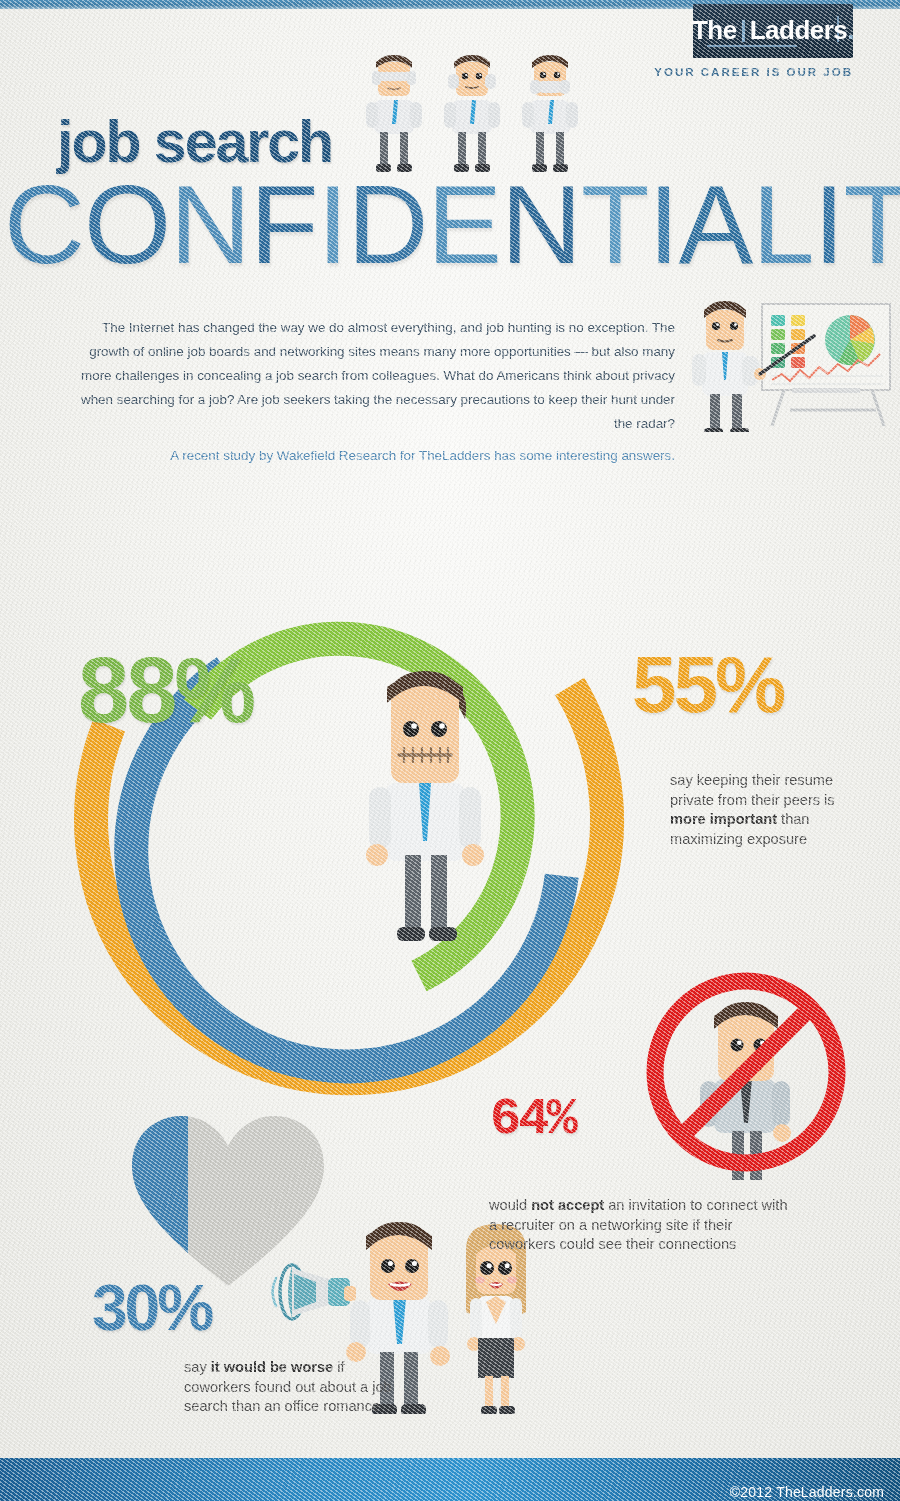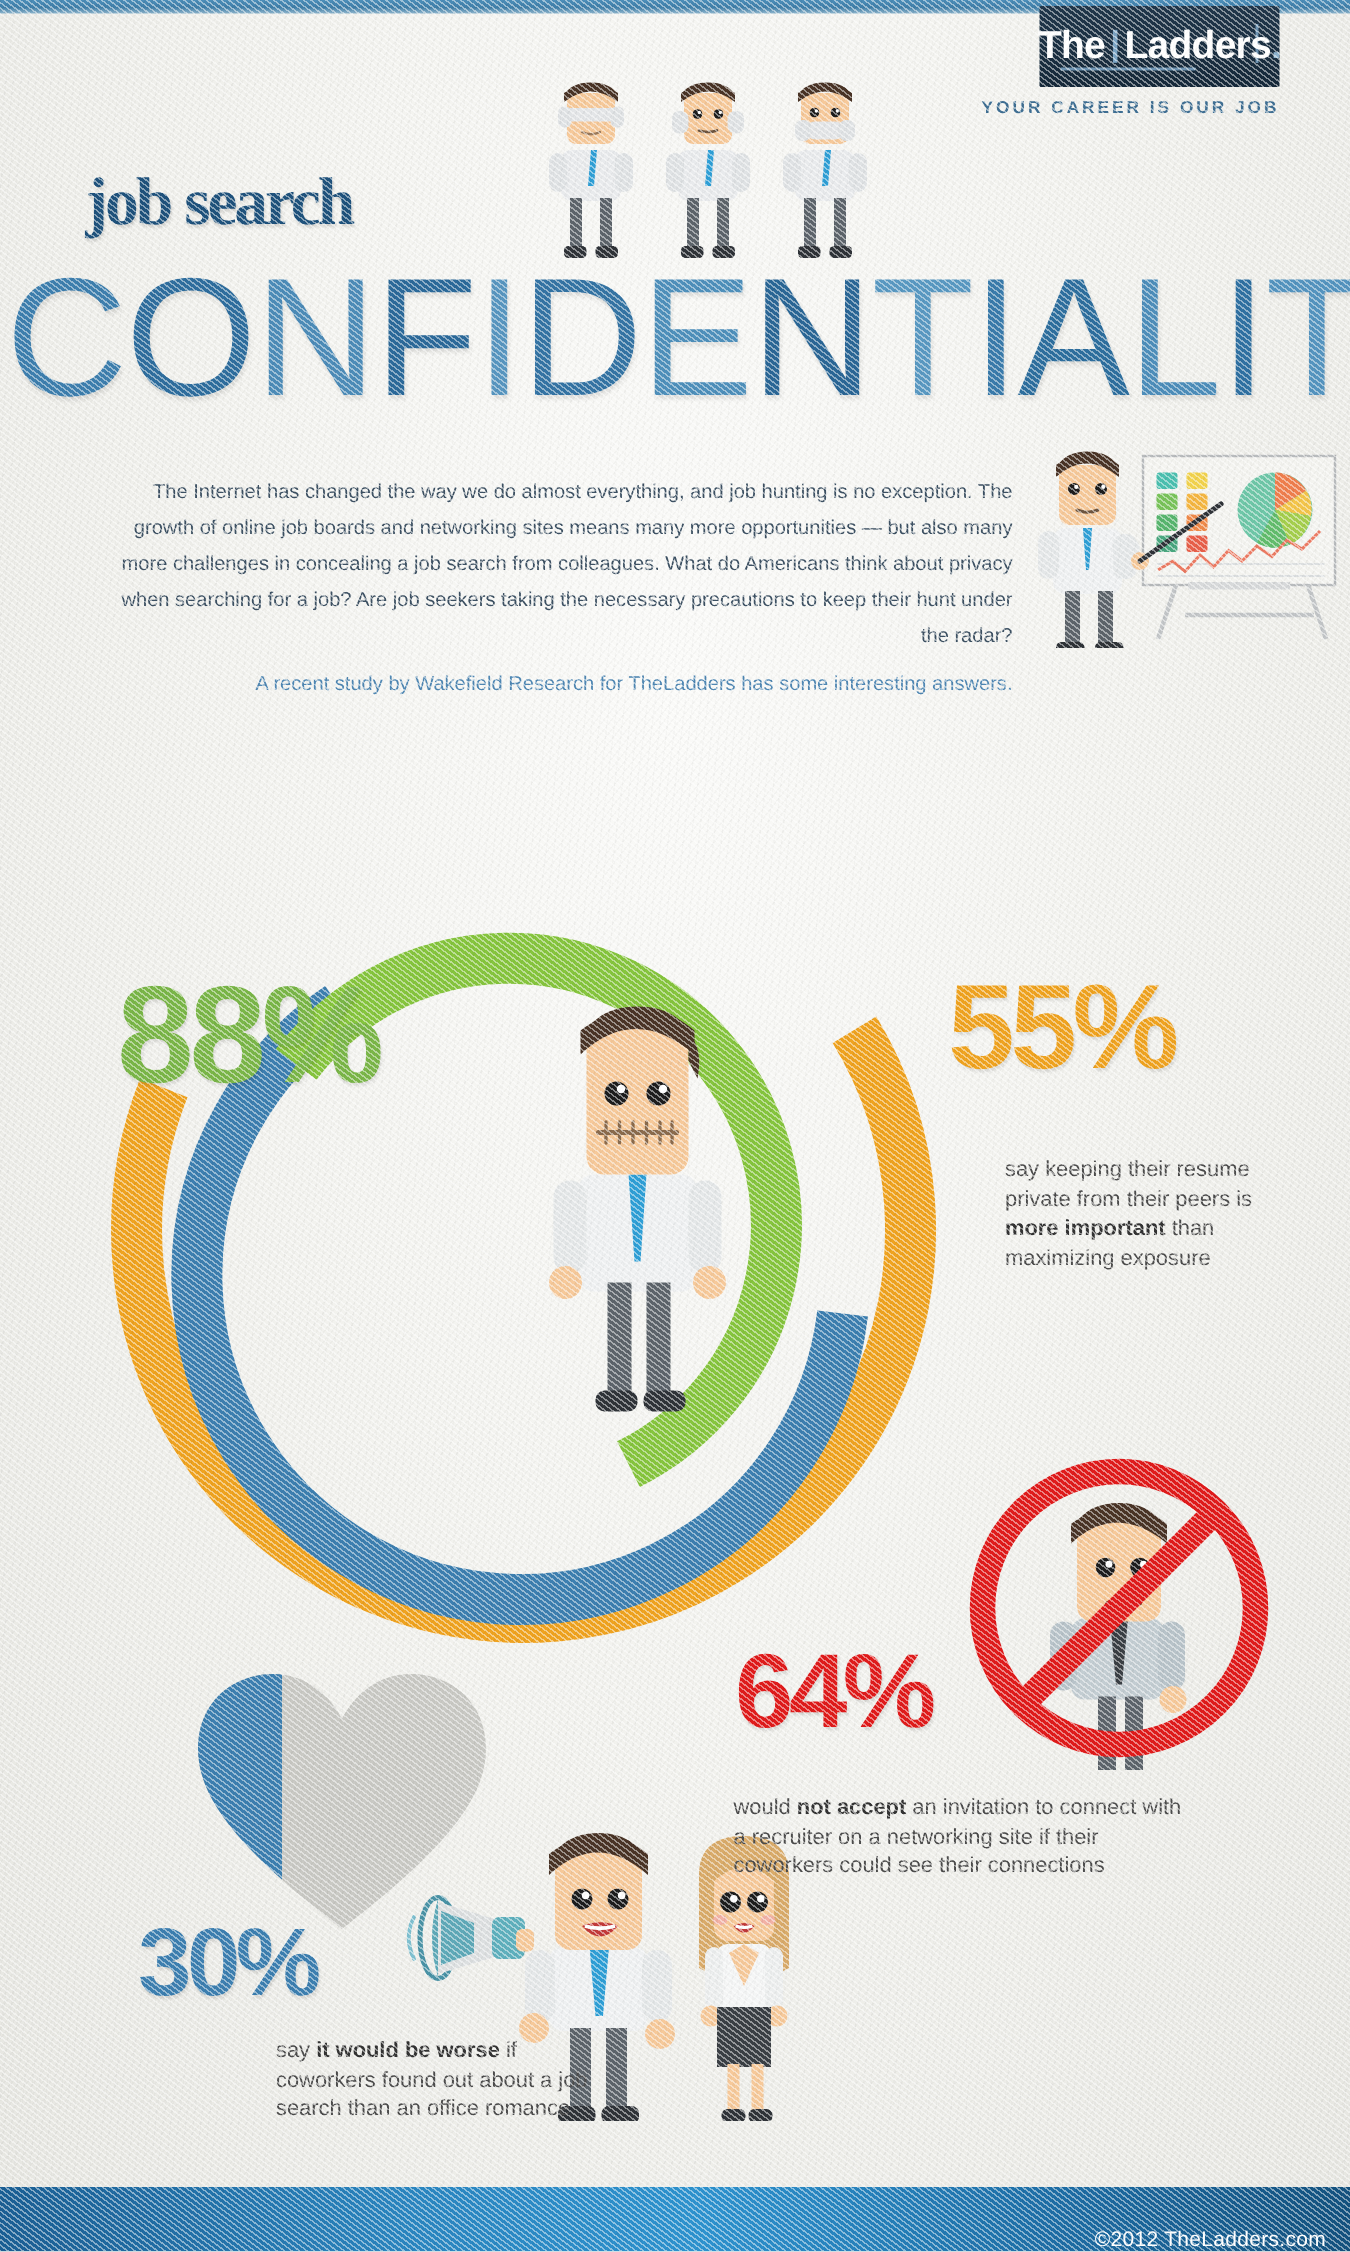--- a/index.html
+++ b/index.html
@@ -58,23 +58,22 @@
   .logo-ul{ position:absolute; left:14px; bottom:11px; width:90px; height:2px; background:#6d93b2; }
   .logo-rt{ position:absolute; right:14px; top:12px; width:2px; height:26px; background:#6d93b2; }
   .tagline{
     position:absolute; right:47px; top:66px; z-index:20;
     color:#3f6f93; font-size:11.5px; letter-spacing:2.0px; font-weight:bold;
   }
 
   
   .h-job{
     position:absolute; left:57px; top:108px; z-index:15;
-    font-size:45px; font-weight:bold; color:#1f527c; letter-spacing:-2px;
+    font-size:59px; font-weight:bold; color:#1f527c; letter-spacing:-2px;
     text-shadow:1px 2px 2px rgba(0,0,0,.13);
-    font-family:Liberation Serif, serif;
   }
   .h-conf{
     position:absolute; left:4px; top:160px; z-index:12;
     font-size:112px; font-weight:normal; letter-spacing:-1px; white-space:nowrap;
     font-family:"Liberation Sans", sans-serif;
     text-shadow:1px 3px 3px rgba(0,0,0,.10);
   }
   .h-conf span{ display:inline-block; }
 
   
@@ -105,21 +104,21 @@
   #s88{ position:absolute; left:78px; top:650px; z-index:18; }
   #s88 .stat-num{ font-size:92px; color:#7ab648; }
   #s88 .stat-body{ position:absolute; left:108px; top:79px; width:215px;
     background:rgba(248,248,245,.9); padding:1px 2px; }
 
   #s55{ position:absolute; left:632px; top:650px; z-index:18; }
   #s55 .stat-num{ font-size:80px; color:#efa320; }
   #s55 .stat-body{ position:absolute; left:38px; top:121px; width:200px; }
 
   #s64{ position:absolute; left:490px; top:1097px; z-index:22; }
-  #s64 .stat-num{ font-size:70px; color:#e01b1b; }
+  #s64 .stat-num{ font-size:52px; color:#e01b1b;font-family:Liberation Mono, monospace; }
   #s64 .stat-body{ position:absolute; left:-1px; top:99px; width:310px; }
 
   #s30{ position:absolute; left:92px; top:1280px; z-index:22; }
   #s30 .stat-num{ font-size:64px; color:#3d7fb0; }
   #s30 .stat-body{ position:absolute; left:92px; top:78px; width:215px; }
 
   
   .art{ position:absolute; }
   #monkeys{ left:362px; top:50px; width:228px; height:125px; z-index:14; }
   #presenter{ left:672px; top:288px; width:226px; height:144px; z-index:14; }

